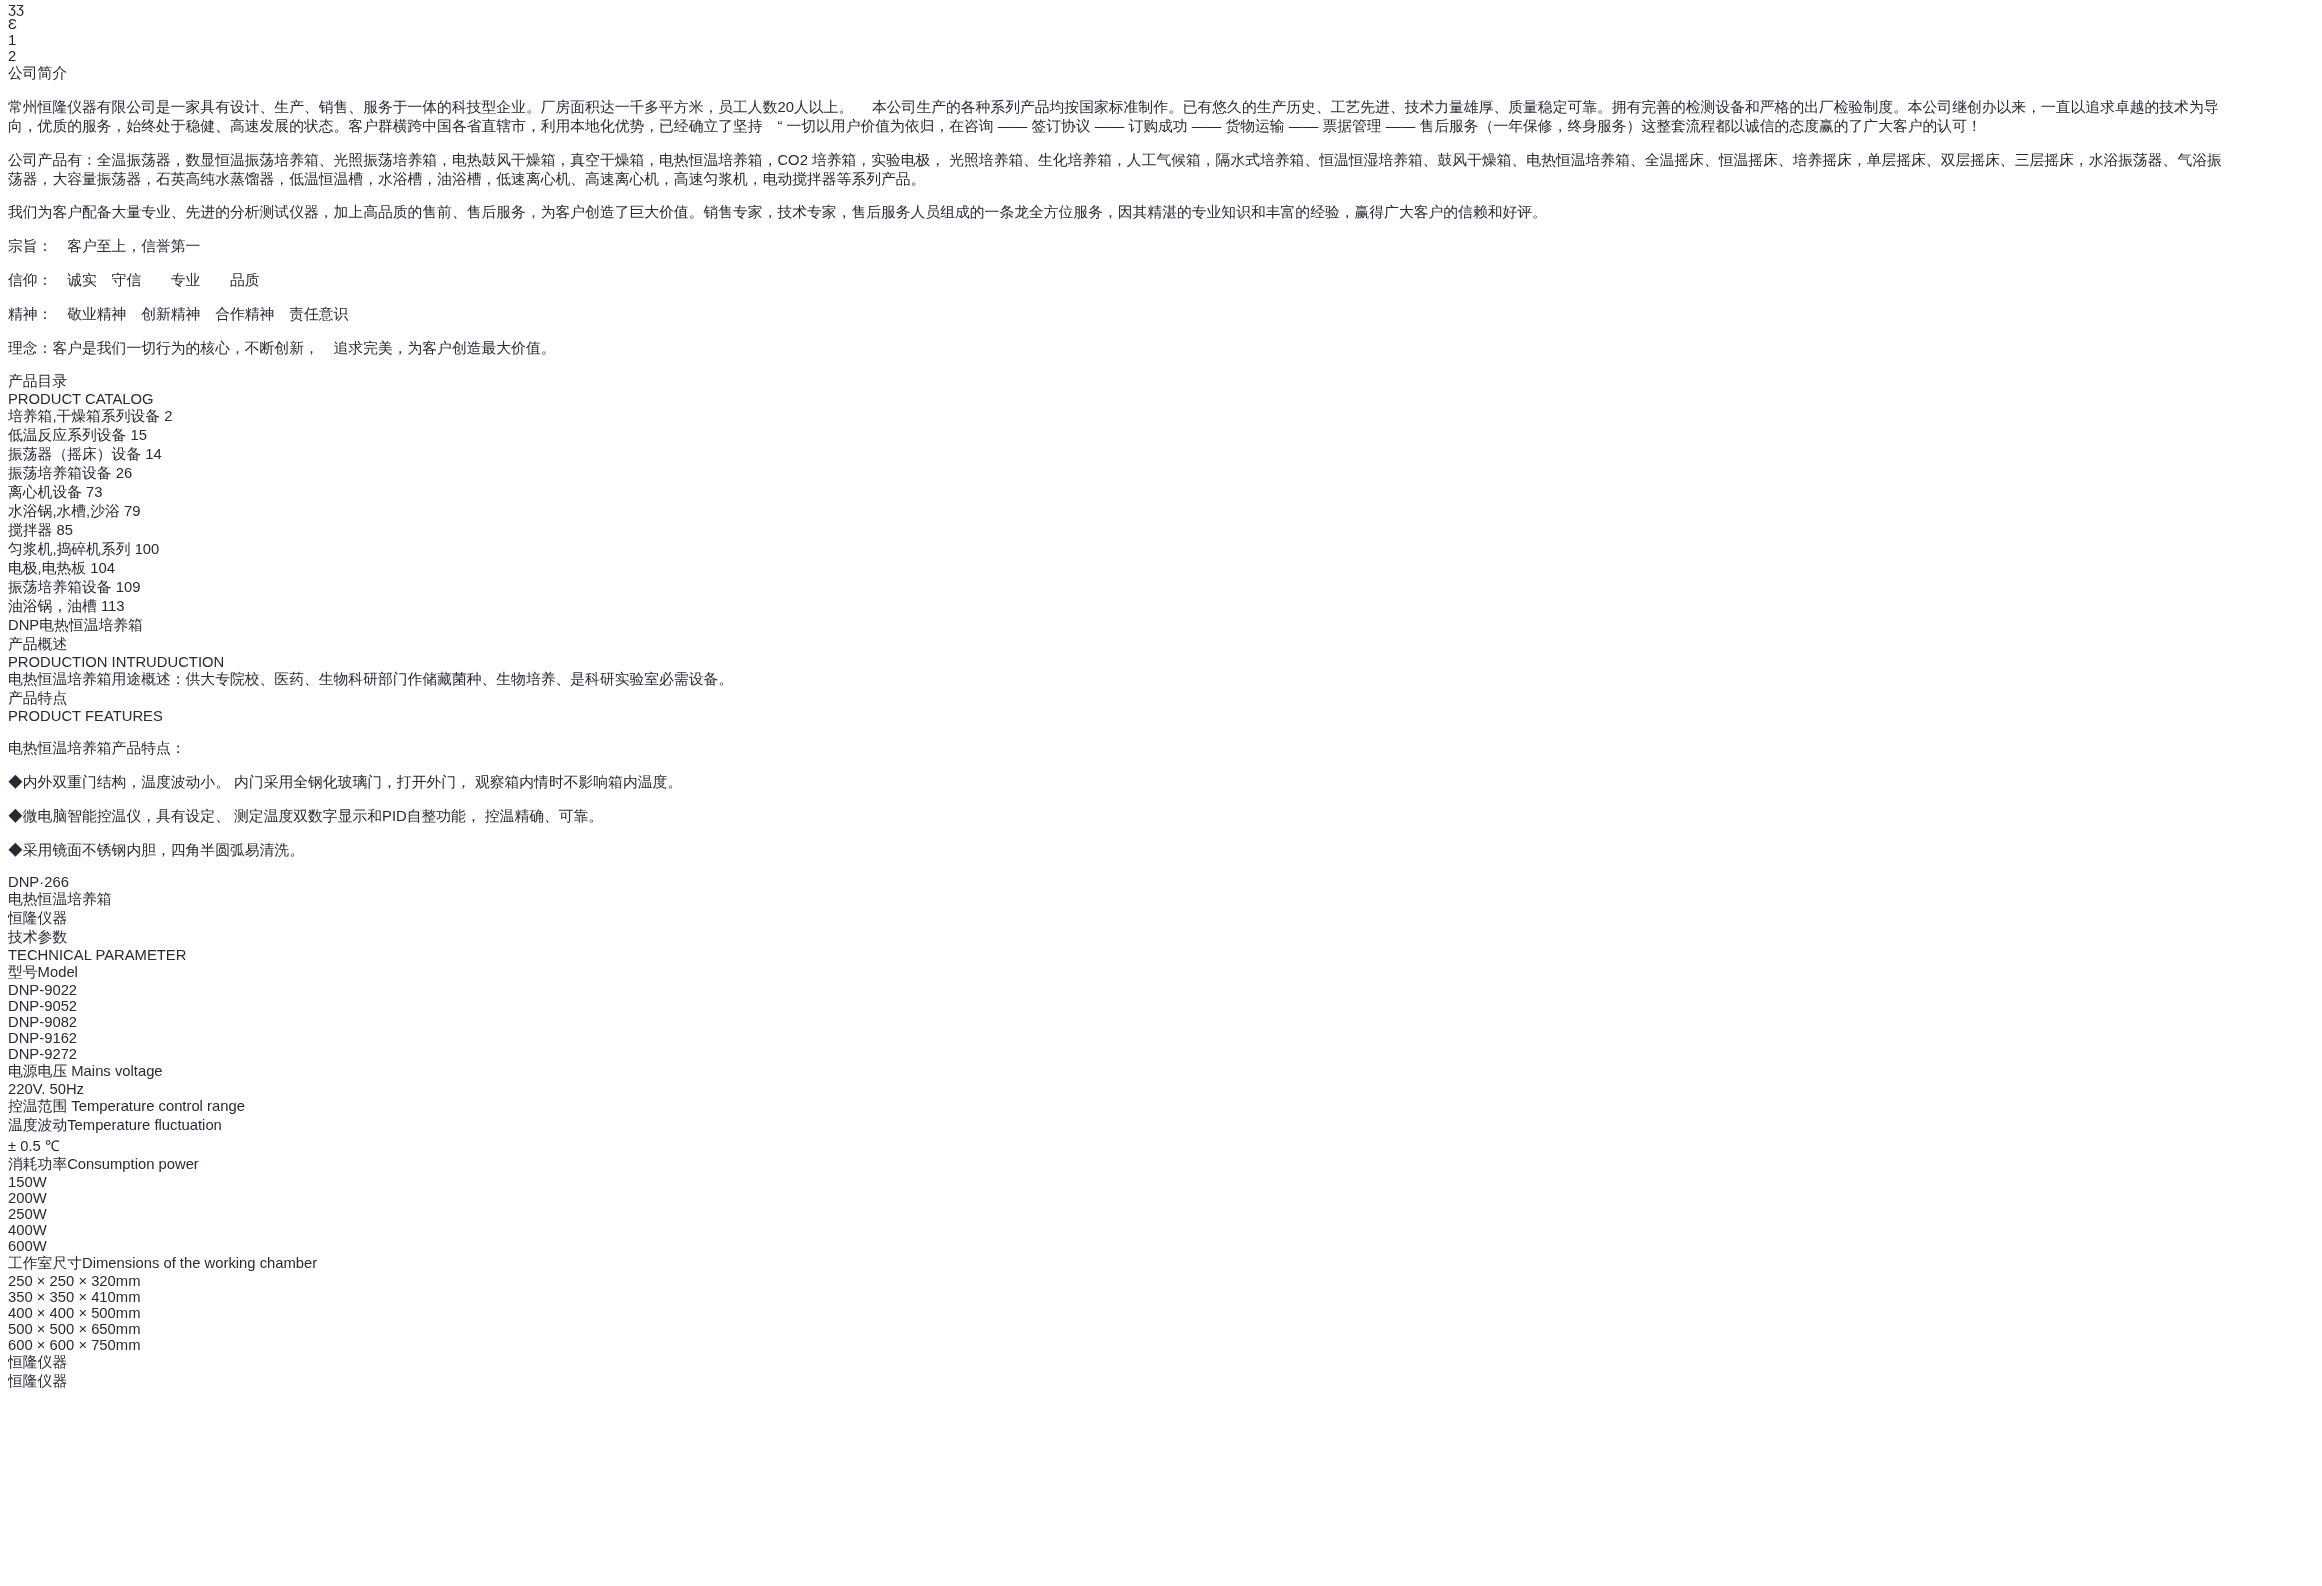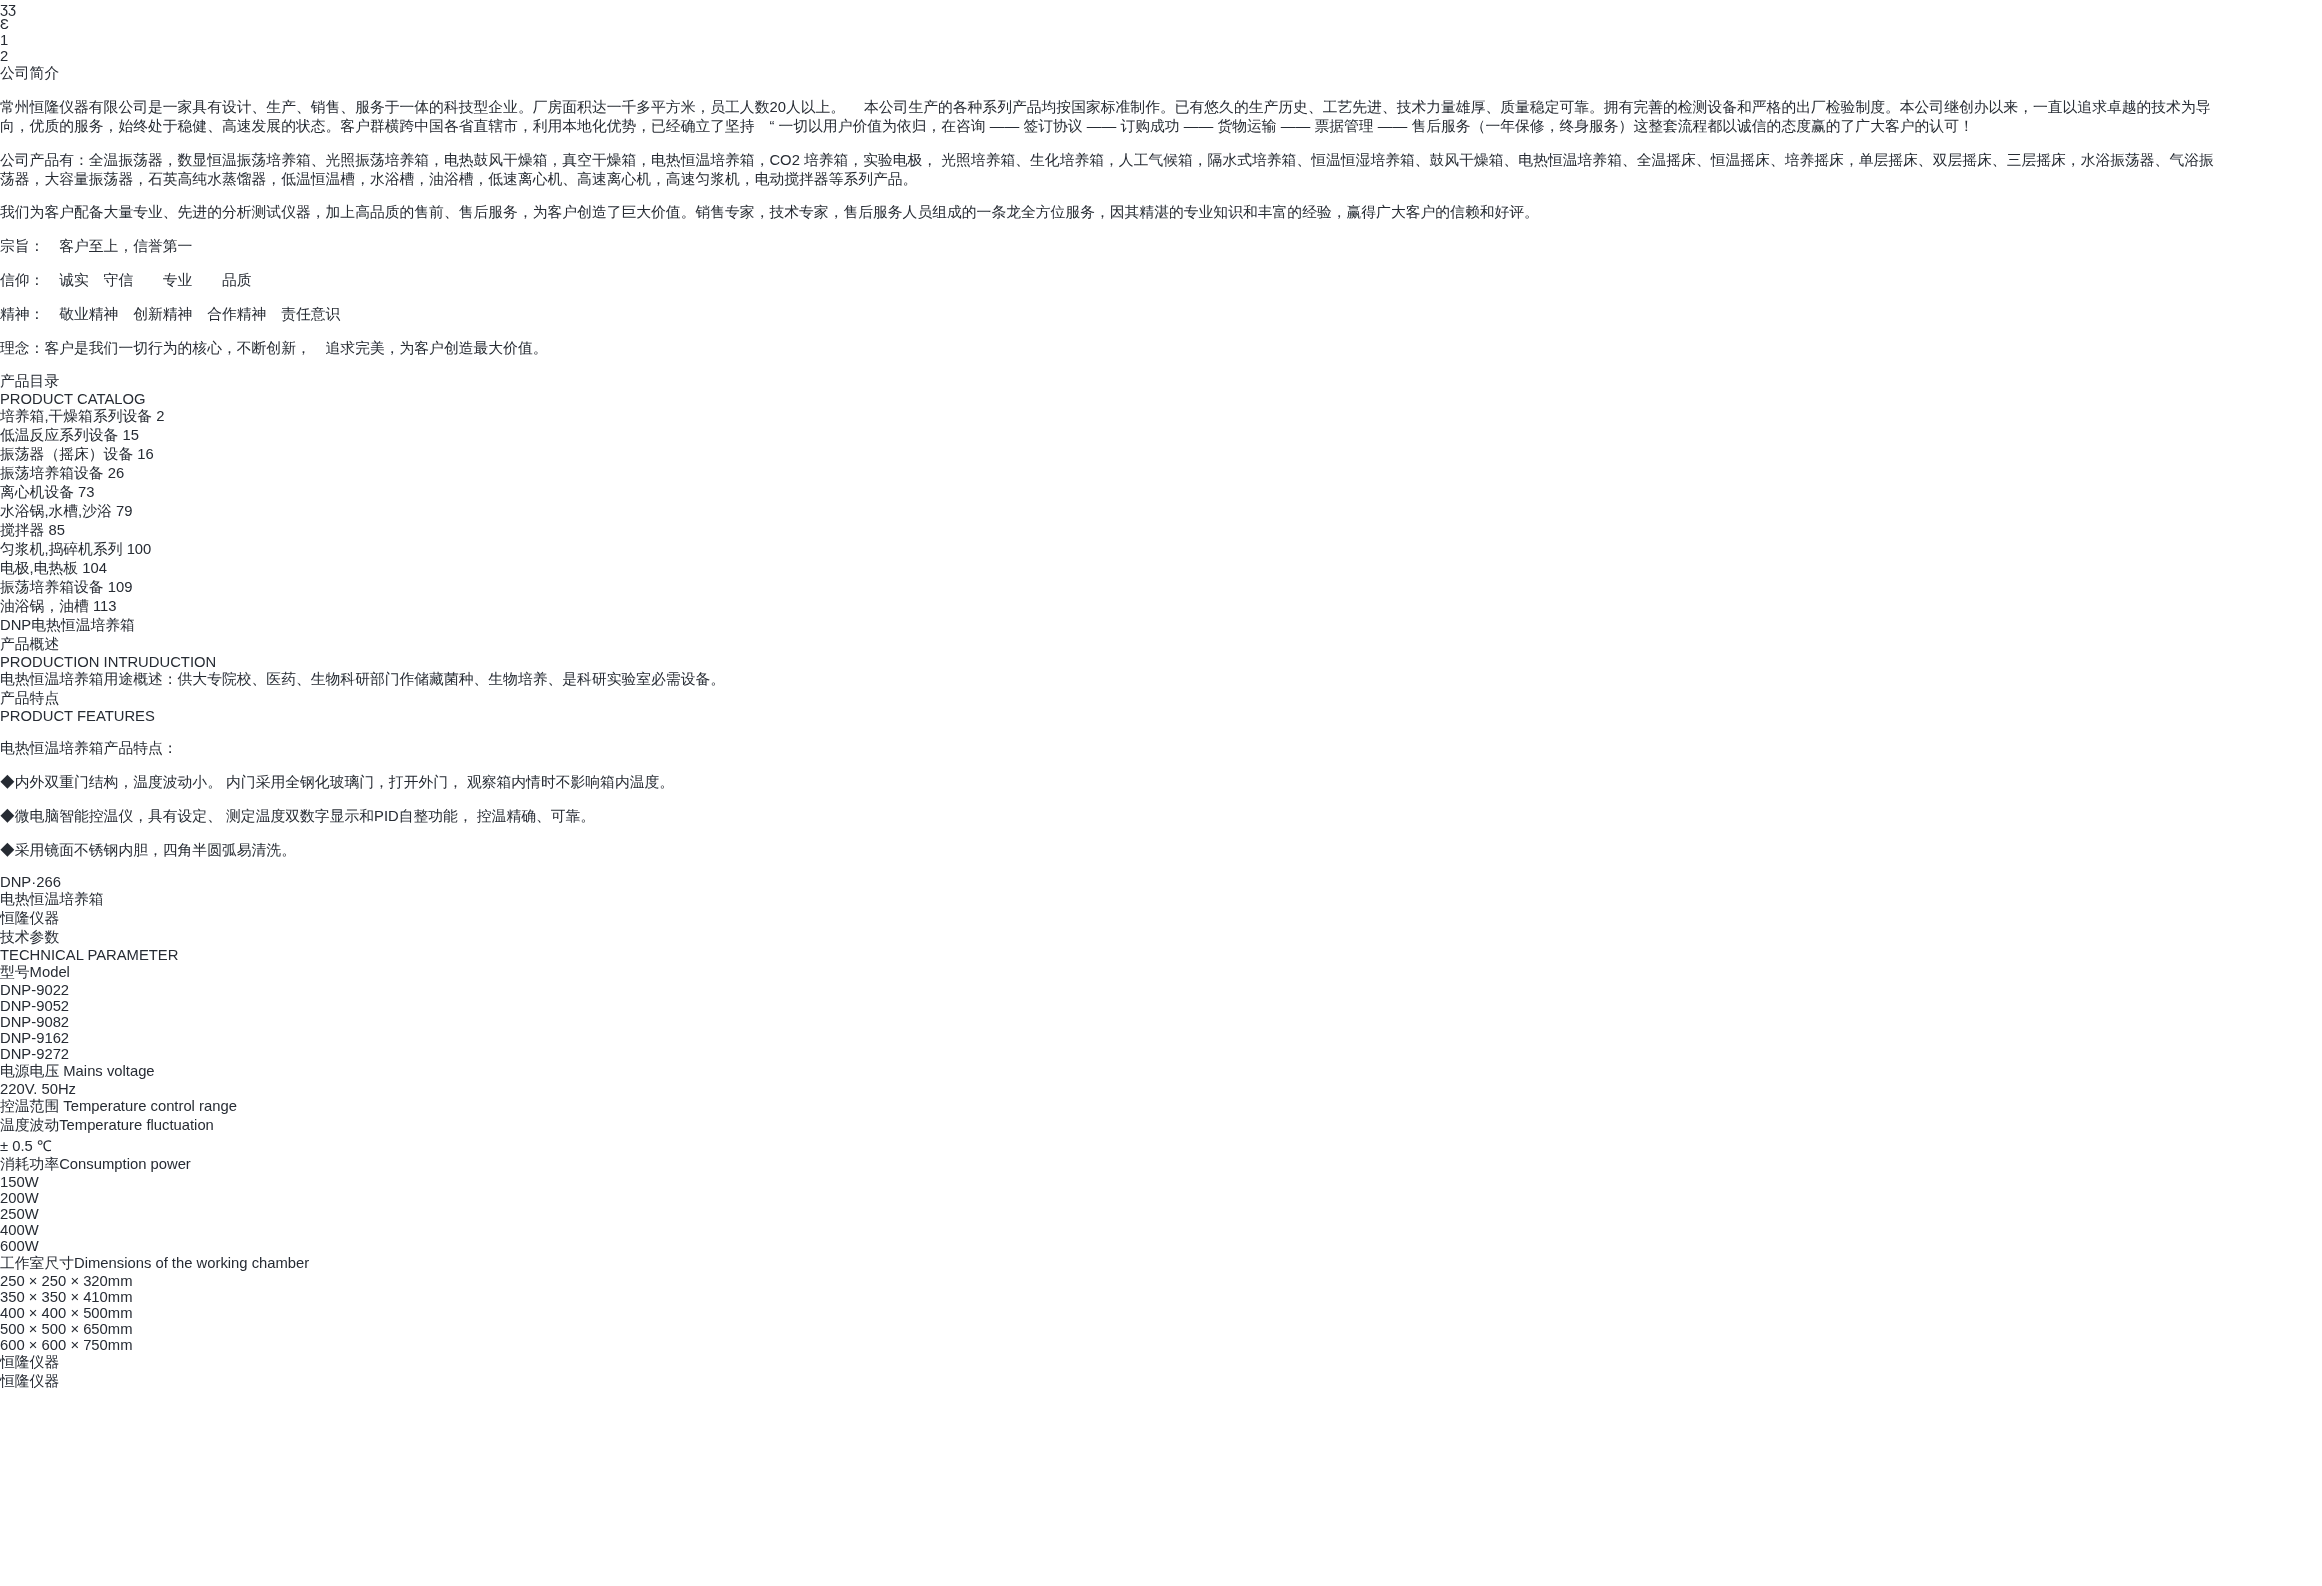--- a/index.html
+++ b/index.html
@@ -1,17 +1,17 @@
 <!DOCTYPE html>
 <html style="font-size:14.8px"><head>
 <meta charset="utf-8">
 <style>
   html,body{margin:0;padding:0;background:#ffffff;}
   .sheet{position:relative;width:2214px;height:1587px;background:#ffffff;overflow:hidden;
-         font-family:"Liberation Sans",sans-serif;color:#262b33;}
+         font-family:"Liberation Sans",sans-serif;color:#262b33;margin-left:8px;}
   
   .edge{position:absolute;top:0;width:102px;height:100%;
         background:linear-gradient(180deg,#e9efe2 0%,#ecf0e5 28%,#f3f0e3 50%,#f8e3c2 66%,#f7b express 0;}
   .edge{background:linear-gradient(180deg,#e9efe2 0%,#ecf0e5 28%,#f3f0e3 50%,#f8e3c2 66%,#f6a955 84%,#ee7310 100%);}
   .edge-left{left:0;}
   .edge-right{right:0;}
   .spine{position:absolute;top:0;width:3.7px;height:100%;background:#f4801f;}
   .spine-left{left:102px;}
   .spine-right{right:102px;}
   .notch{position:absolute;width:0;height:0;}
@@ -148,21 +148,21 @@
       <span class="pg">2</span>
     </div>
     <div class="cat-row">
       <span class="lbl">低温反应系列设备</span>
       <span class="dots"></span>
       <span class="pg">15</span>
     </div>
     <div class="cat-row">
       <span class="lbl">振荡器（摇床）设备</span>
       <span class="dots"></span>
-      <span class="pg">16</span>
+      <span class="pg">14</span>
     </div>
     <div class="cat-row">
       <span class="lbl">振荡培养箱设备</span>
       <span class="dots"></span>
       <span class="pg">26</span>
     </div>
     <div class="cat-row">
       <span class="lbl">离心机设备</span>
       <span class="dots"></span>
       <span class="pg">73</span>

